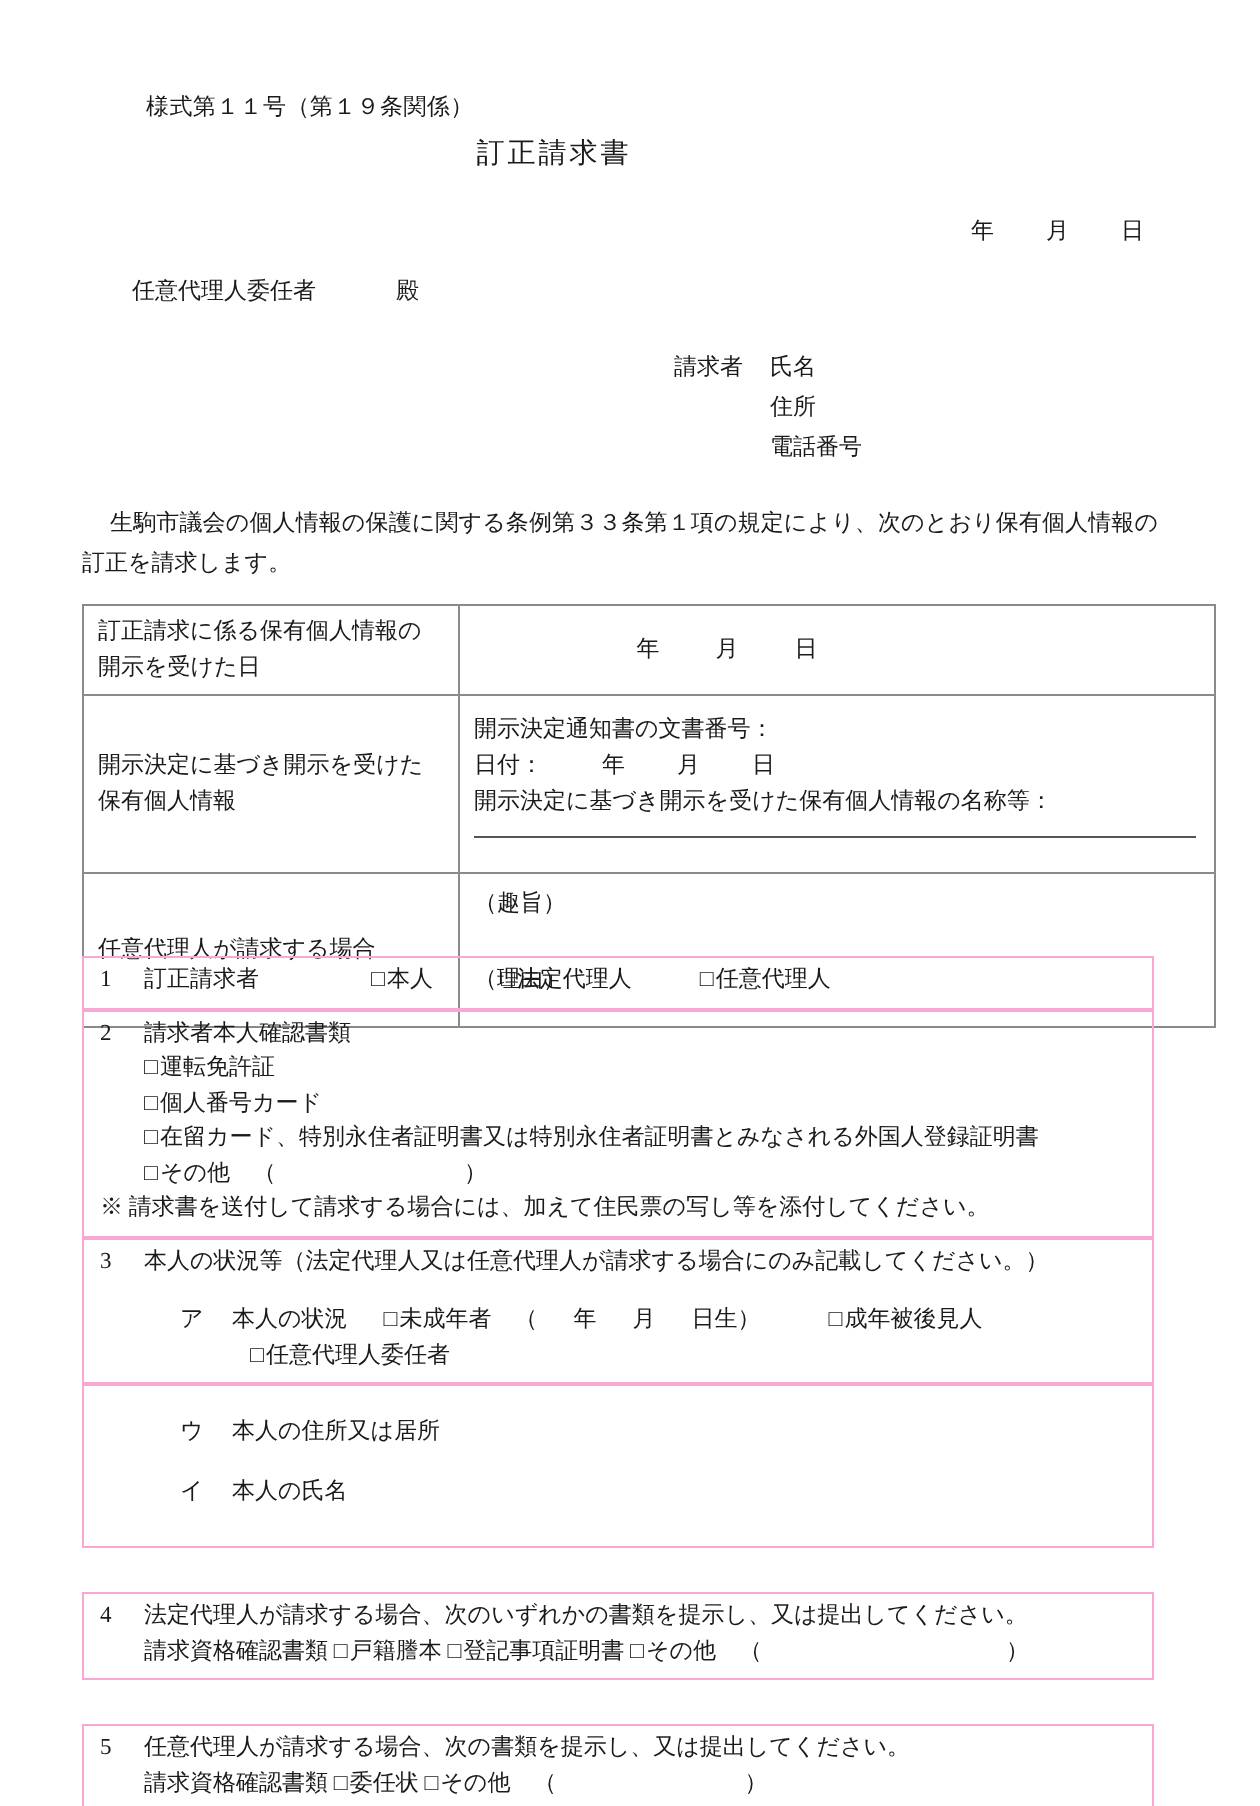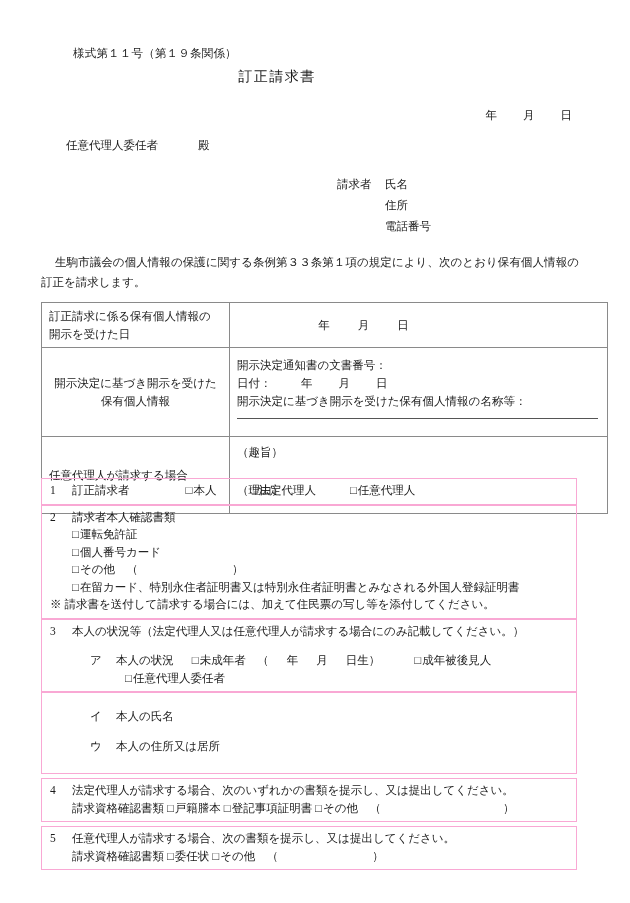--- a/index.html
+++ b/index.html
@@ -71,21 +71,20 @@
     top: 174px;
     font-size: 11.5px;
     line-height: 20px;
   }
   .requester .rlabel {
     display: inline-block;
     width: 48px;
   }
   .requester .rfield {
     display: inline-block;
-    font-family: Liberation Mono, monospace;
   }
 
   .intro {
     position: absolute;
     left: 41px;
     top: 252px;
     width: 538px;
     font-size: 11.5px;
     line-height: 20px;
     text-align: justify;
@@ -111,21 +110,21 @@
   .table-a td.label {
     width: 173px;
     line-height: 18px;
     margin-left: 28px;
   }
   .table-a td.value {
     width: 363px;
   }
   .row-a1 td { height: 36px; }
   .row-a2 td { height: 76px; vertical-align: top; padding-top: 8px;}
-  .row-a2 td.label { vertical-align: middle; padding-top: 4px; text-align: center;}
+  .row-a2 td.label { vertical-align: middle; padding-top: 4px;}
   .row-a3 td { height: 66px; vertical-align: top; padding-top: 6px;}
   .row-a3 td.label { vertical-align: middle; padding-top: 4px;}
 
   .center-date {
     display: block;
     text-align: center;
     padding-right: 110px;
   }
   .center-date .gap { display: inline-block; width: 28px; }
   .inline-date .gap { display: inline-block; width: 26px; }
@@ -151,21 +150,21 @@
     table-layout: fixed;
     font-size: 11.5px;
   }
   .sec {
     box-sizing: border-box;
     border: 1px solid #f9a8d4;
     padding: 3px 8px 4px 8px;
     line-height: 17.5px;
   }
   .sec + .sec { margin-top: 0px; }
-  .sec.gap-top { margin-top: 4px; }
+  .sec.gap-top { margin-top: 22px; }
   .num {
     display: inline-block;
     width: 22px;
   }
   .sub-indent { padding-left: 22px; }
   .sub-indent2 { padding-left: 40px; margin-top: 12px; }
   .sub-indent3 { padding-left: 75px; }
   .cb { margin-right: 1px; }
   .k { display: inline-block; width: 26px; }
   .furigana {
@@ -241,34 +240,34 @@
   <div class="table-b">
 
     <div class="sec">
       <span class="num">1</span><span>訂正請求者</span><span class="biggap"></span><span class="cb">□</span><span>本人</span><span class="midgap"></span><span class="cb">□</span><span>法定代理人</span><span class="midgap"></span><span class="cb">□</span><span>任意代理人</span>
     </div>
 
     <div class="sec">
       <div><span class="num">2</span><span>請求者本人確認書類</span></div>
       <div class="sub-indent"><span class="cb">□</span><span>運転免許証</span></div>
       <div class="sub-indent"><span class="cb">□</span><span>個人番号カード</span></div>
+      <div class="sub-indent"><span class="cb">□</span><span>在留カード、特別永住者証明書又は特別永住者証明書とみなされる外国人登録証明書</span></div>
       <div class="sub-indent"><span class="cb">□</span><span>その他　（</span><span class="blankparen"></span><span>）</span></div>
-      <div class="sub-indent"><span class="cb">□</span><span>在留カード、特別永住者証明書又は特別永住者証明書とみなされる外国人登録証明書</span></div>
       <div><span>※</span> <span>請求書を送付して請求する場合には、加えて住民票の写し等を添付してください。</span></div>
     </div>
 
     <div class="sec">
       <div><span class="num">3</span><span>本人の状況等（法定代理人又は任意代理人が請求する場合にのみ記載してください。）</span></div>
       <div class="sub-indent2"><span class="k">ア</span><span>本人の状況</span><span class="smallgap"></span><span class="cb">□</span><span>未成年者　（</span><span class="smallgap"></span><span>年</span><span class="smallgap"></span><span>月</span><span class="smallgap"></span><span>日生）</span><span class="midgap"></span><span class="cb">□</span><span>成年被後見人</span></div>
       <div class="sub-indent3"><span class="cb">□</span><span>任意代理人委任者</span></div>
     </div>
 
     <div class="sec">
+      <div class="sub-indent2"><span class="k">ウ</span><span>本人の住所又は居所</span></div>
       <div class="sub-indent2"><span class="k">イ</span><span>本人の氏名</span></div>
-      <div class="sub-indent2"><span class="k">ウ</span><span>本人の住所又は居所</span></div>
       <div style="height:14px"></div>
     </div>
 
     <div class="sec gap-top">
       <div><span class="num">4</span><span>法定代理人が請求する場合、次のいずれかの書類を提示し、又は提出してください。</span></div>
       <div class="sub-indent"><span>請求資格確認書類</span> <span class="cb">□</span><span>戸籍謄本</span> <span class="cb">□</span><span>登記事項証明書</span> <span class="cb">□</span><span>その他　（</span><span class="blankparen2"></span><span>）</span></div>
     </div>
 
     <div class="sec gap-top">
       <div><span class="num">5</span><span>任意代理人が請求する場合、次の書類を提示し、又は提出してください。</span></div>

